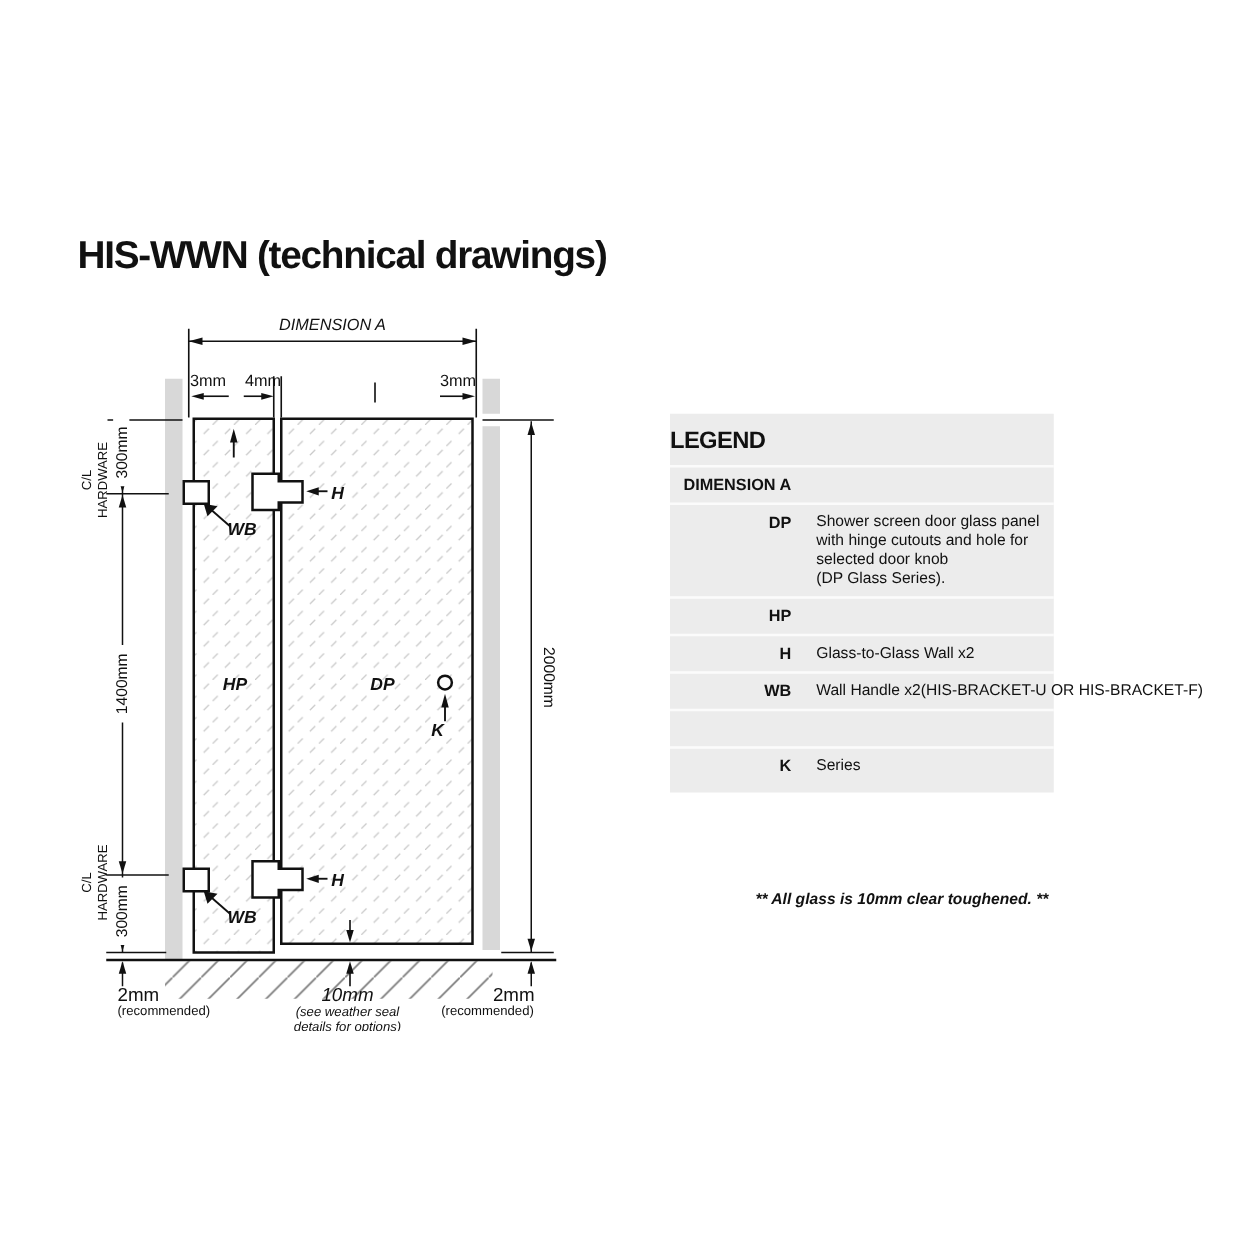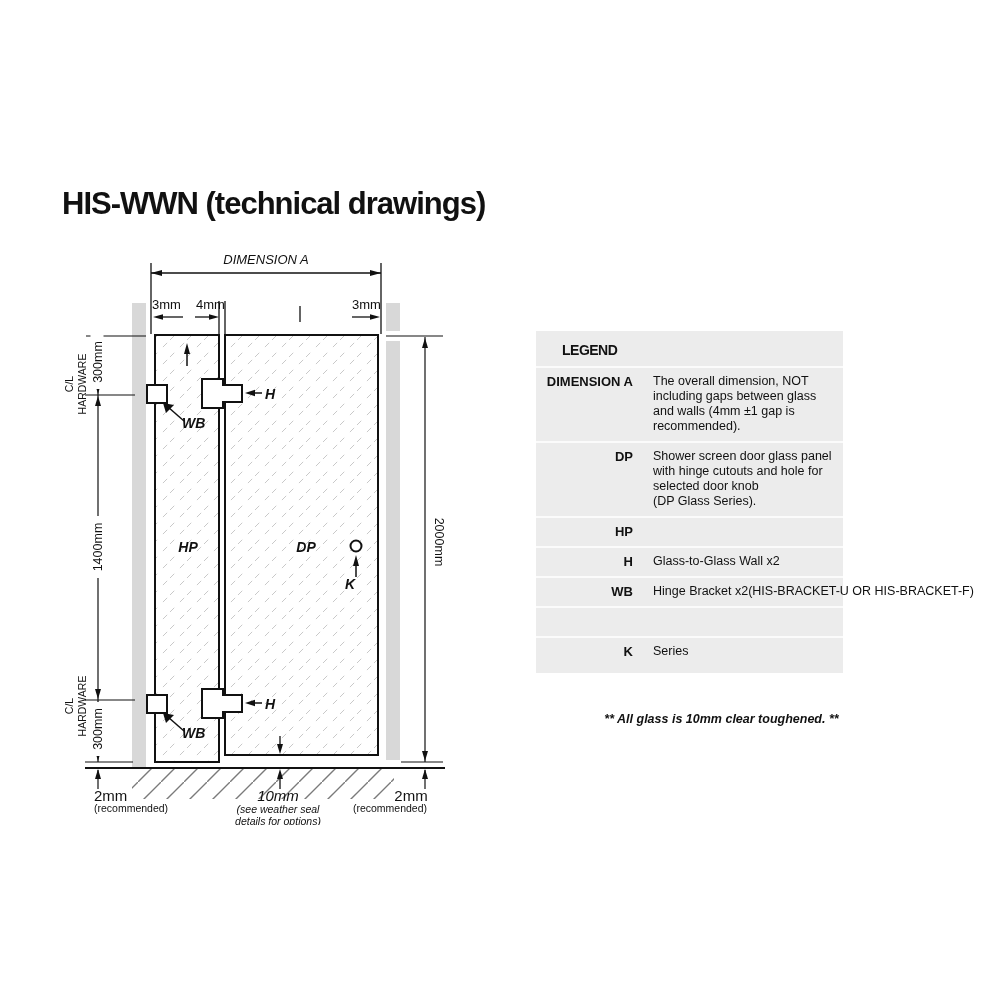--- a/index.html
+++ b/index.html
@@ -10,21 +10,21 @@
   svg text{font-family:"Liberation Sans","DejaVu Sans",sans-serif;fill:#111;}
   .dimtxt{font-size:12.5px;}
   .smalltxt{font-size:10.5px;}
   .gaptxt{font-size:13px;}
   .biglbl{font-size:14px;font-weight:bold;font-style:italic;}
   .ital{font-style:italic;}
   .mm15{font-size:15px;}
 
   
   #legend{position:absolute;left:536px;top:331px;width:307px;background:#ececec;}
-  #legend-header{font-size:14px;font-weight:bold;padding:11px 0 8px 26px;letter-spacing:-0.5px;}
+  #legend-header{font-size:19px;font-weight:bold;padding:11px 0 8px 0;letter-spacing:-0.5px;}
   .legend-row{display:grid;grid-template-columns:97px 1fr;column-gap:20px;
               border-top:2px solid #fbfbfb;padding:6px 0 7px 0;}
   .legend-term{text-align:right;font-weight:bold;font-size:13px;line-height:15px;}
   .legend-desc{font-size:12.5px;line-height:15px;white-space:pre-line;}
   .legend-desc.nowrap{white-space:nowrap;overflow:visible;}
   .legend-row.empty{min-height:15px;}
   .legend-row.last{padding-bottom:14px;}
   #legend-footnote{position:absolute;left:568px;top:712px;width:307px;text-align:center;
                    font-size:12.5px;font-weight:bold;font-style:italic;white-space:nowrap;}
 </style>
@@ -179,42 +179,38 @@
       <text x="188" y="552" text-anchor="middle" class="biglbl">HP</text>
       <text x="306" y="552" text-anchor="middle" class="biglbl">DP</text>
     </g>
   </svg>
 
   <div id="legend">
     <div id="legend-header">LEGEND</div>
 
     <div class="legend-row">
       <div class="legend-term">DIMENSION A</div>
-      <div class="legend-desc">The overall dimension, NOT
-including gaps between glass
-and walls (4mm ±1 gap is
-recommended).</div>
     </div>
     <div class="legend-row">
       <div class="legend-term">DP</div>
       <div class="legend-desc">Shower screen door glass panel
 with hinge cutouts and hole for
 selected door knob
 (DP Glass Series).</div>
     </div>
     <div class="legend-row">
       <div class="legend-term">HP</div>
     </div>
     <div class="legend-row">
       <div class="legend-term">H</div>
       <div class="legend-desc">Glass-to-Glass Wall x2</div>
     </div>
     <div class="legend-row">
       <div class="legend-term">WB</div>
-      <div class="legend-desc nowrap">Hinge Bracket x2(HIS-BRACKET-U OR HIS-BRACKET-F)</div>
+      <div class="legend-desc nowrap">Wall Handle x2(HIS-BRACKET-U OR HIS-BRACKET-F)</div>
     </div>
     <div class="legend-row empty">
       <div class="legend-term"></div>
       <div class="legend-desc"></div>
     </div>
     <div class="legend-row last">
       <div class="legend-term">K</div>
       <div class="legend-desc">Series</div>
     </div>
   </div>

